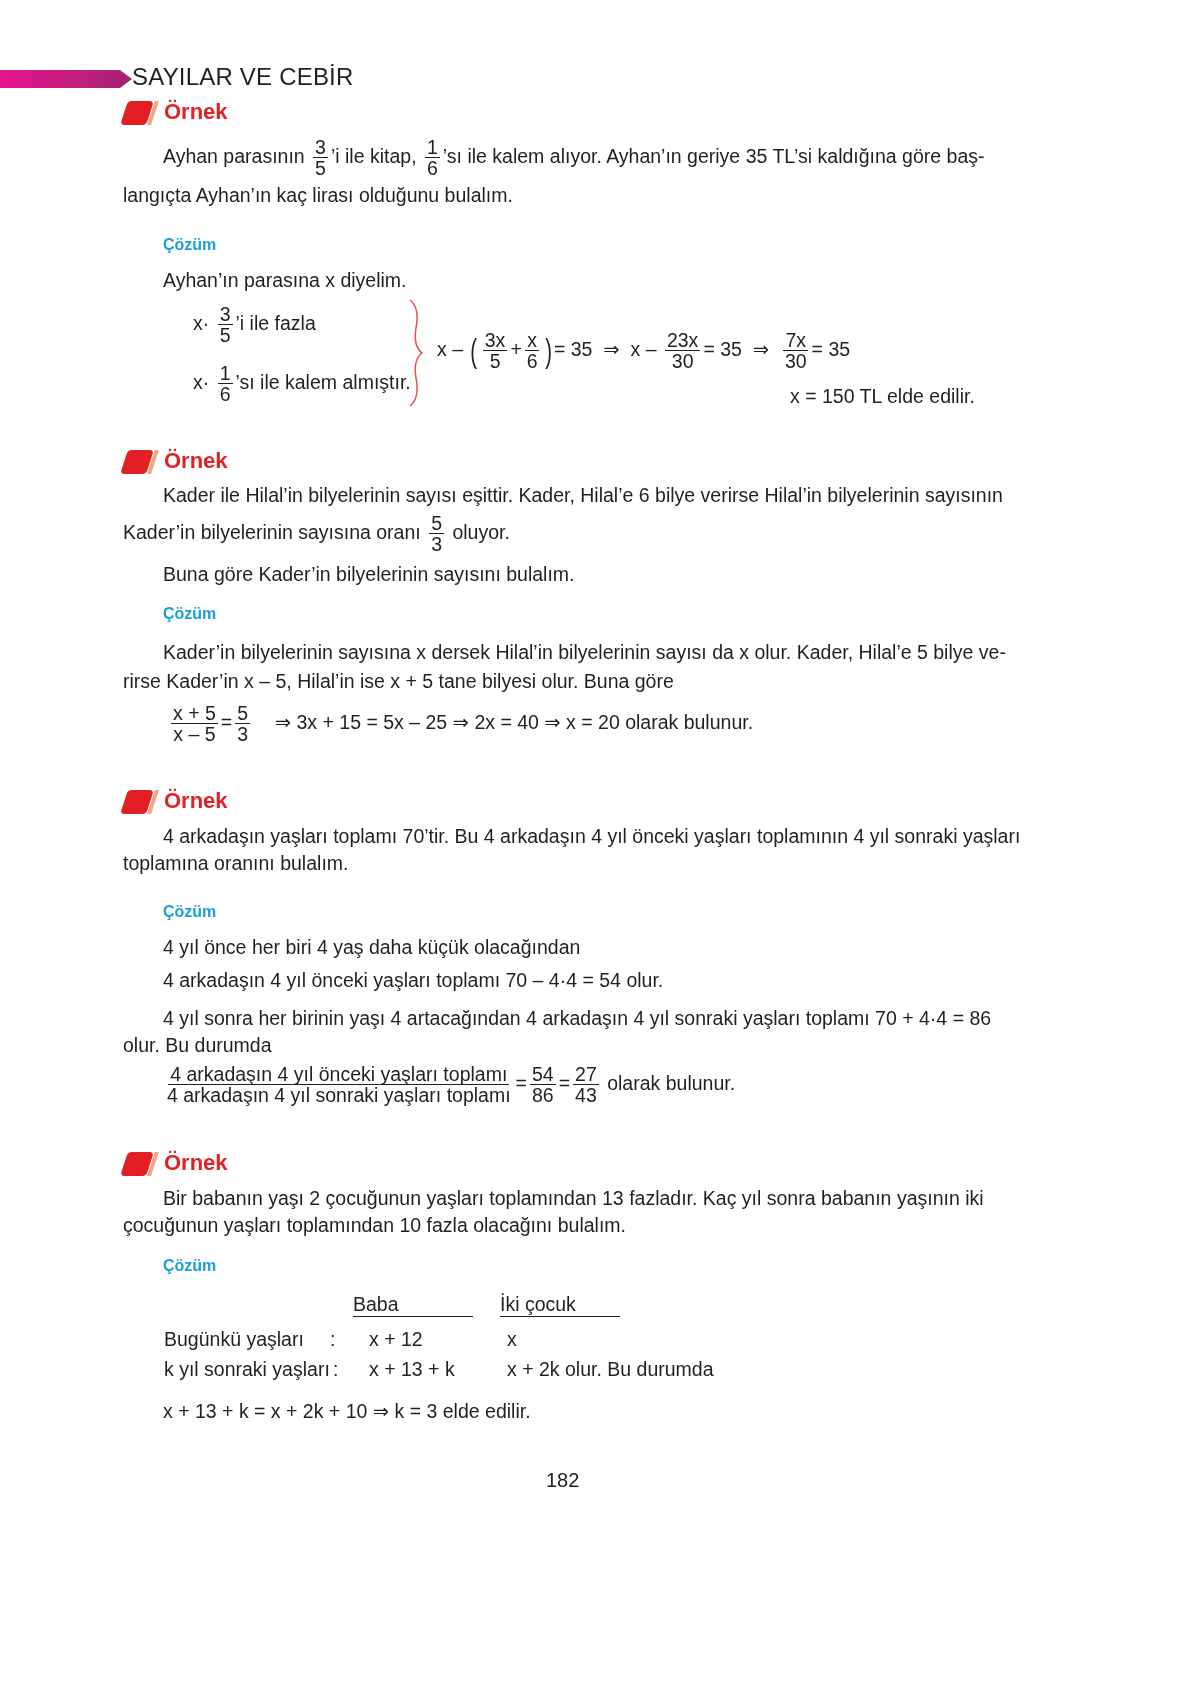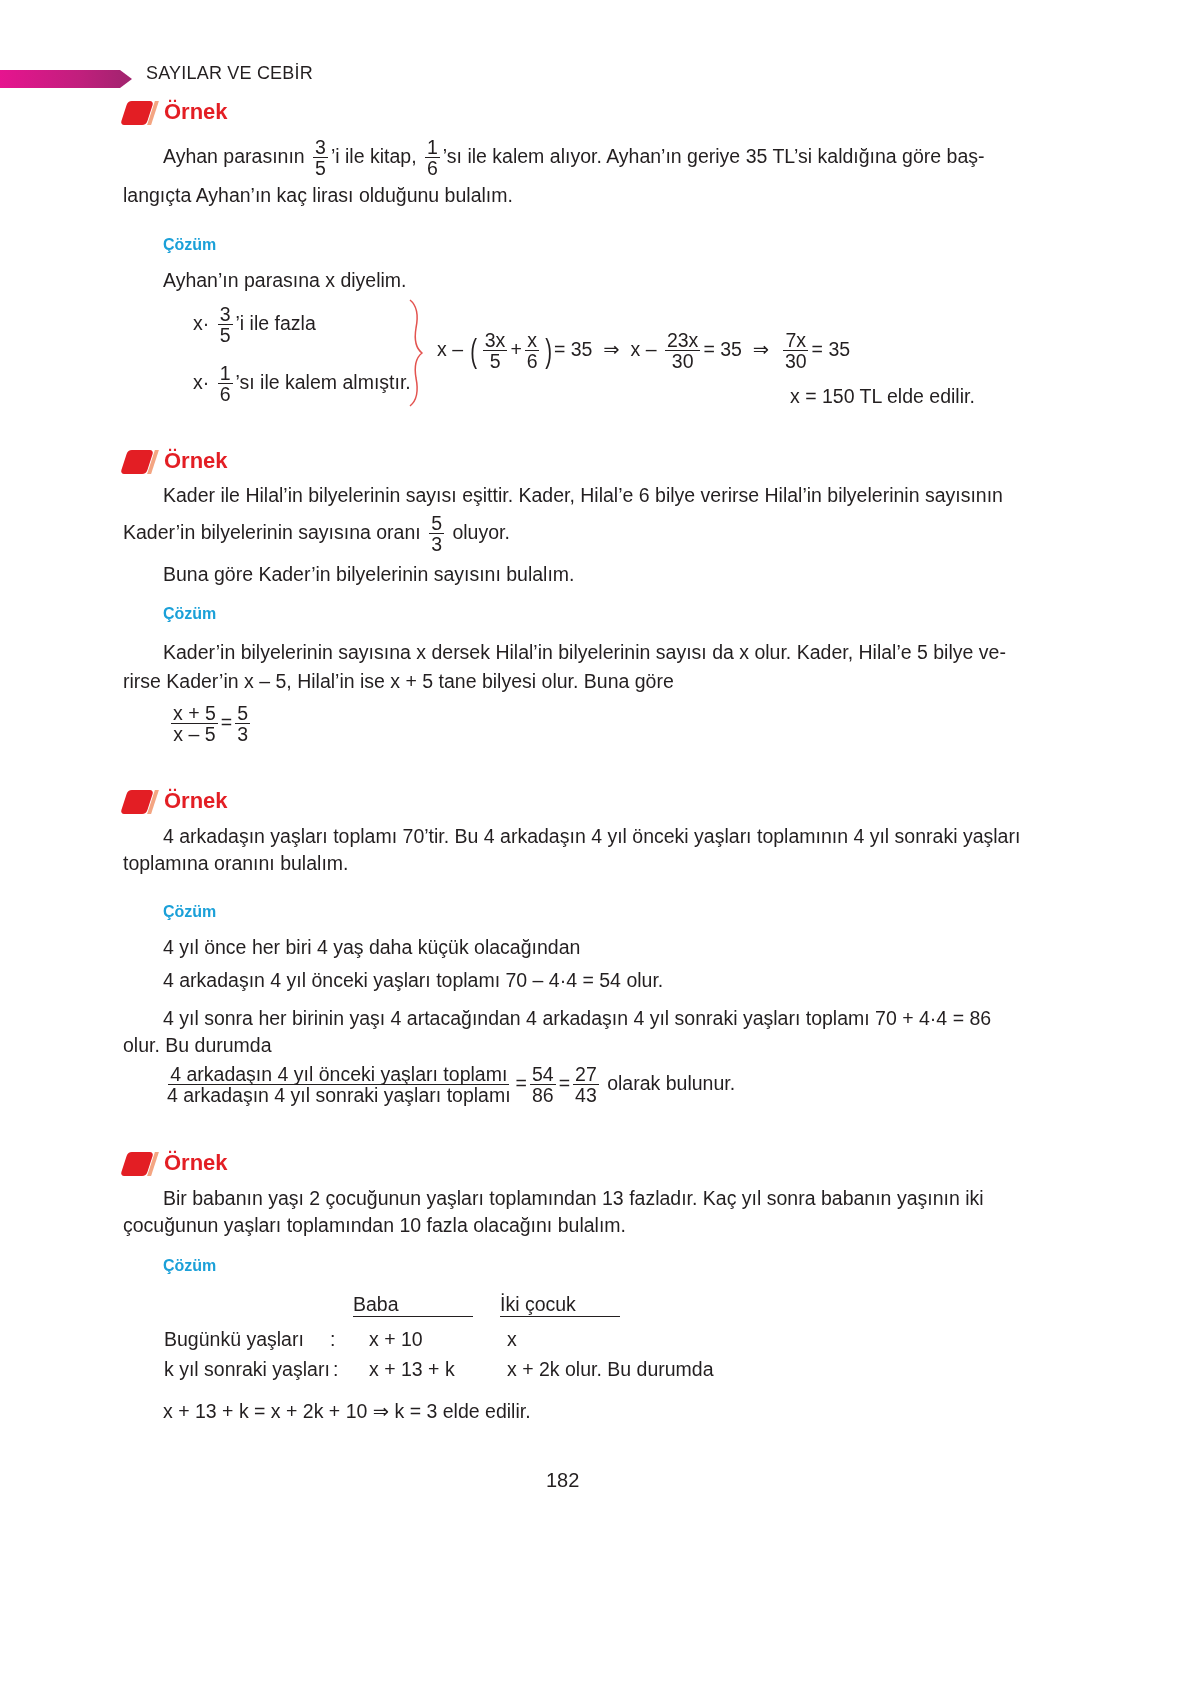--- a/index.html
+++ b/index.html
@@ -3,21 +3,21 @@
 <meta charset="utf-8">
 <style>
   html, body { margin: 0; padding: 0; background: #ffffff; }
   body { width: 1182px; height: 1684px; position: relative; overflow: hidden;
          font-family: "Liberation Sans", sans-serif; color: #231f20; font-size: 19.5px; }
   .abs { position: absolute; white-space: nowrap; }
   .header-bar { position: absolute; left: 0; top: 70px; width: 132px; height: 18px;
                 background: linear-gradient(90deg, #e6148f 0%, #c11f7d 60%, #a0246e 100%);
                 clip-path: polygon(0 0, 120px 0, 132px 50%, 120px 100%, 0 100%); }
   .header-bar-shadow { position: absolute; left: 0; top: 82px; width: 120px; height: 8px; background: #eed3e3; z-index: -1; }
-  .section-title { font-size: 18px; color: #231f20; letter-spacing: 0.2px; margin-left: 14px; }
+  .section-title { font-size: 24px; color: #231f20; letter-spacing: 0.2px; }
   .ornek { display: flex; align-items: center; }
   .ornek-icon { width: 38px; height: 26px; position: relative; margin-right: 4px; }
   .ornek-icon .red { position: absolute; left: 2px; top: 2px; width: 26px; height: 24px; background: #e31e24;
                      border-radius: 4px; transform: skewX(-18deg); }
   .ornek-icon .stripe { position: absolute; left: 29px; top: 2px; width: 4px; height: 24px; background: #f4a582;
                         transform: skewX(-18deg); }
   .ornek-label { font-weight: bold; color: #e31e24; font-size: 22px; }
   .cozum { font-weight: bold; color: #1ba0d8; font-size: 16px; }
   .frac { display: inline-flex; flex-direction: column; align-items: center; vertical-align: middle;
           line-height: 1.05; margin: 0 3px; }
@@ -123,21 +123,21 @@
 <div class="para" style="left:163px; top:641px;">Kader’in bilyelerinin sayısına x dersek Hilal’in bilyelerinin sayısı da x olur. Kader, Hilal’e 5 bilye ve-</div>
 <div class="para" style="left:123px; top:670px;">rirse Kader’in  x – 5, Hilal’in ise  x + 5  tane bilyesi olur. Buna göre</div>
 <div class="para" style="left:168px; top:703px;">
   <span class="frac">
       <span class="num">x + 5</span>
       <span class="den">x – 5</span>
     </span><span>=</span><span class="frac">
       <span class="num">5</span>
       <span class="den">3</span>
     </span>
-  &nbsp;&nbsp;&nbsp;
+  &nbsp;&nbsp;&nbsp;<span>⇒  3x + 15 = 5x – 25   ⇒ 2x = 40   ⇒ x = 20  olarak bulunur.</span>
 </div>
 
 <div class="abs ornek" style="left:122px; top:788px;">
   <span class="ornek-icon">
       <span class="red"></span>
       <span class="stripe"></span>
     </span>
   <span class="ornek-label">Örnek</span>
 </div>
 <div class="para" style="left:163px; top:825px;">4 arkadaşın yaşları toplamı 70’tir. Bu 4 arkadaşın 4 yıl önceki yaşları toplamının 4 yıl sonraki yaşları</div>
@@ -178,21 +178,21 @@
   <div class="abs" style="left:345px; top:1293px; width:136px; text-align:center;">
     <span class="table-head" style="width:120px;">Baba</span>
   </div>
   <div class="abs" style="left:500px; top:1293px; width:120px; text-align:center;">
     <span class="table-head" style="width:120px;">İki çocuk</span>
   </div>
 
   <div>
     <div class="abs" style="left:164px; top:1328px;">Bugünkü yaşları</div>
     <div class="abs" style="left:330px; top:1328px;">:</div>
-    <div class="abs" style="left:369px; top:1328px;">x + 10</div>
+    <div class="abs" style="left:369px; top:1328px;">x + 12</div>
     <div class="abs" style="left:507px; top:1328px;">x</div>
   </div>
   <div>
     <div class="abs" style="left:164px; top:1358px;">k yıl sonraki yaşları</div>
     <div class="abs" style="left:333px; top:1358px;">:</div>
     <div class="abs" style="left:369px; top:1358px;">x + 13 + k</div>
     <div class="abs" style="left:507px; top:1358px;">x + 2k  olur. Bu durumda</div>
   </div>
 </div>
 <div class="para" style="left:163px; top:1400px;">x + 13 + k = x + 2k + 10   ⇒  k = 3  elde edilir.</div>

